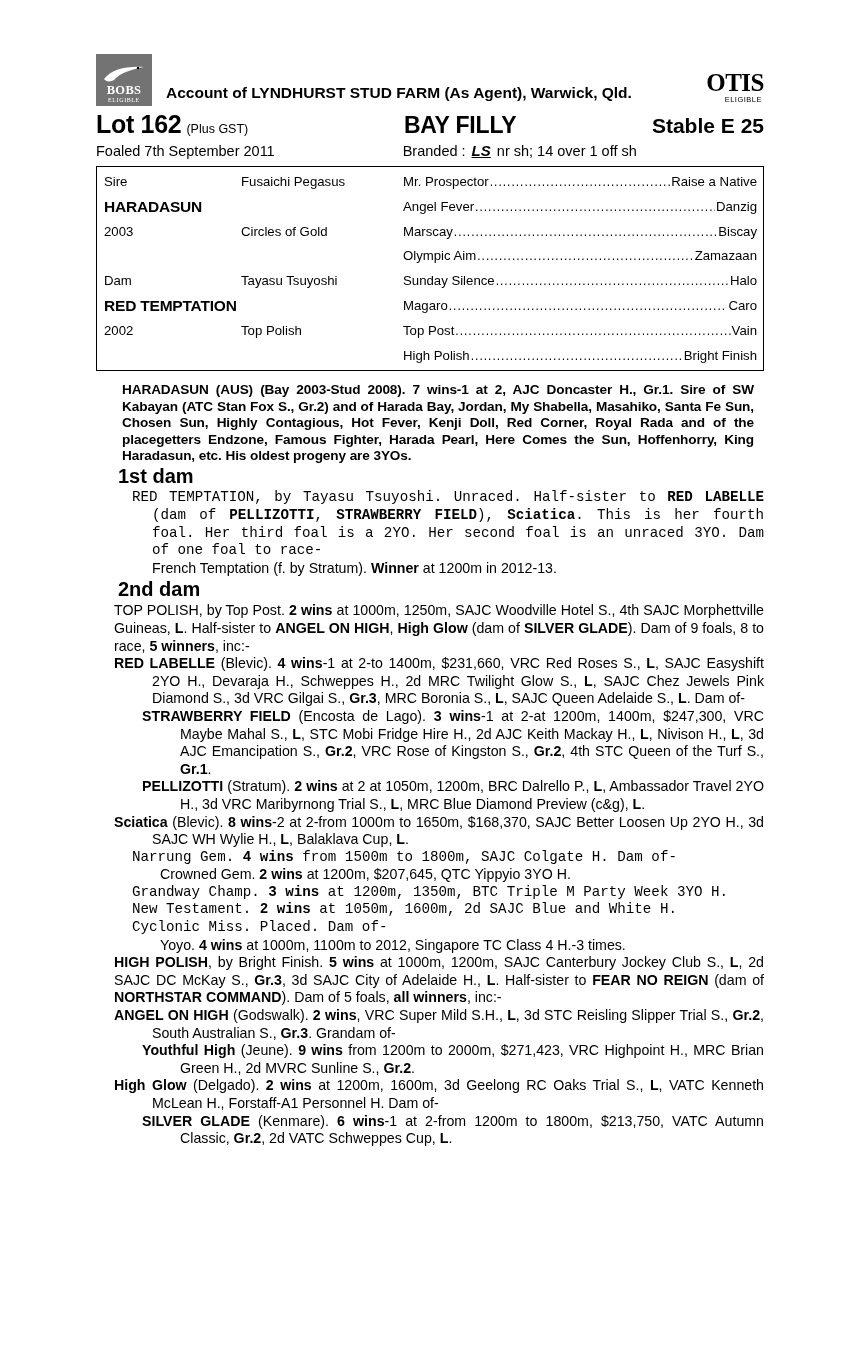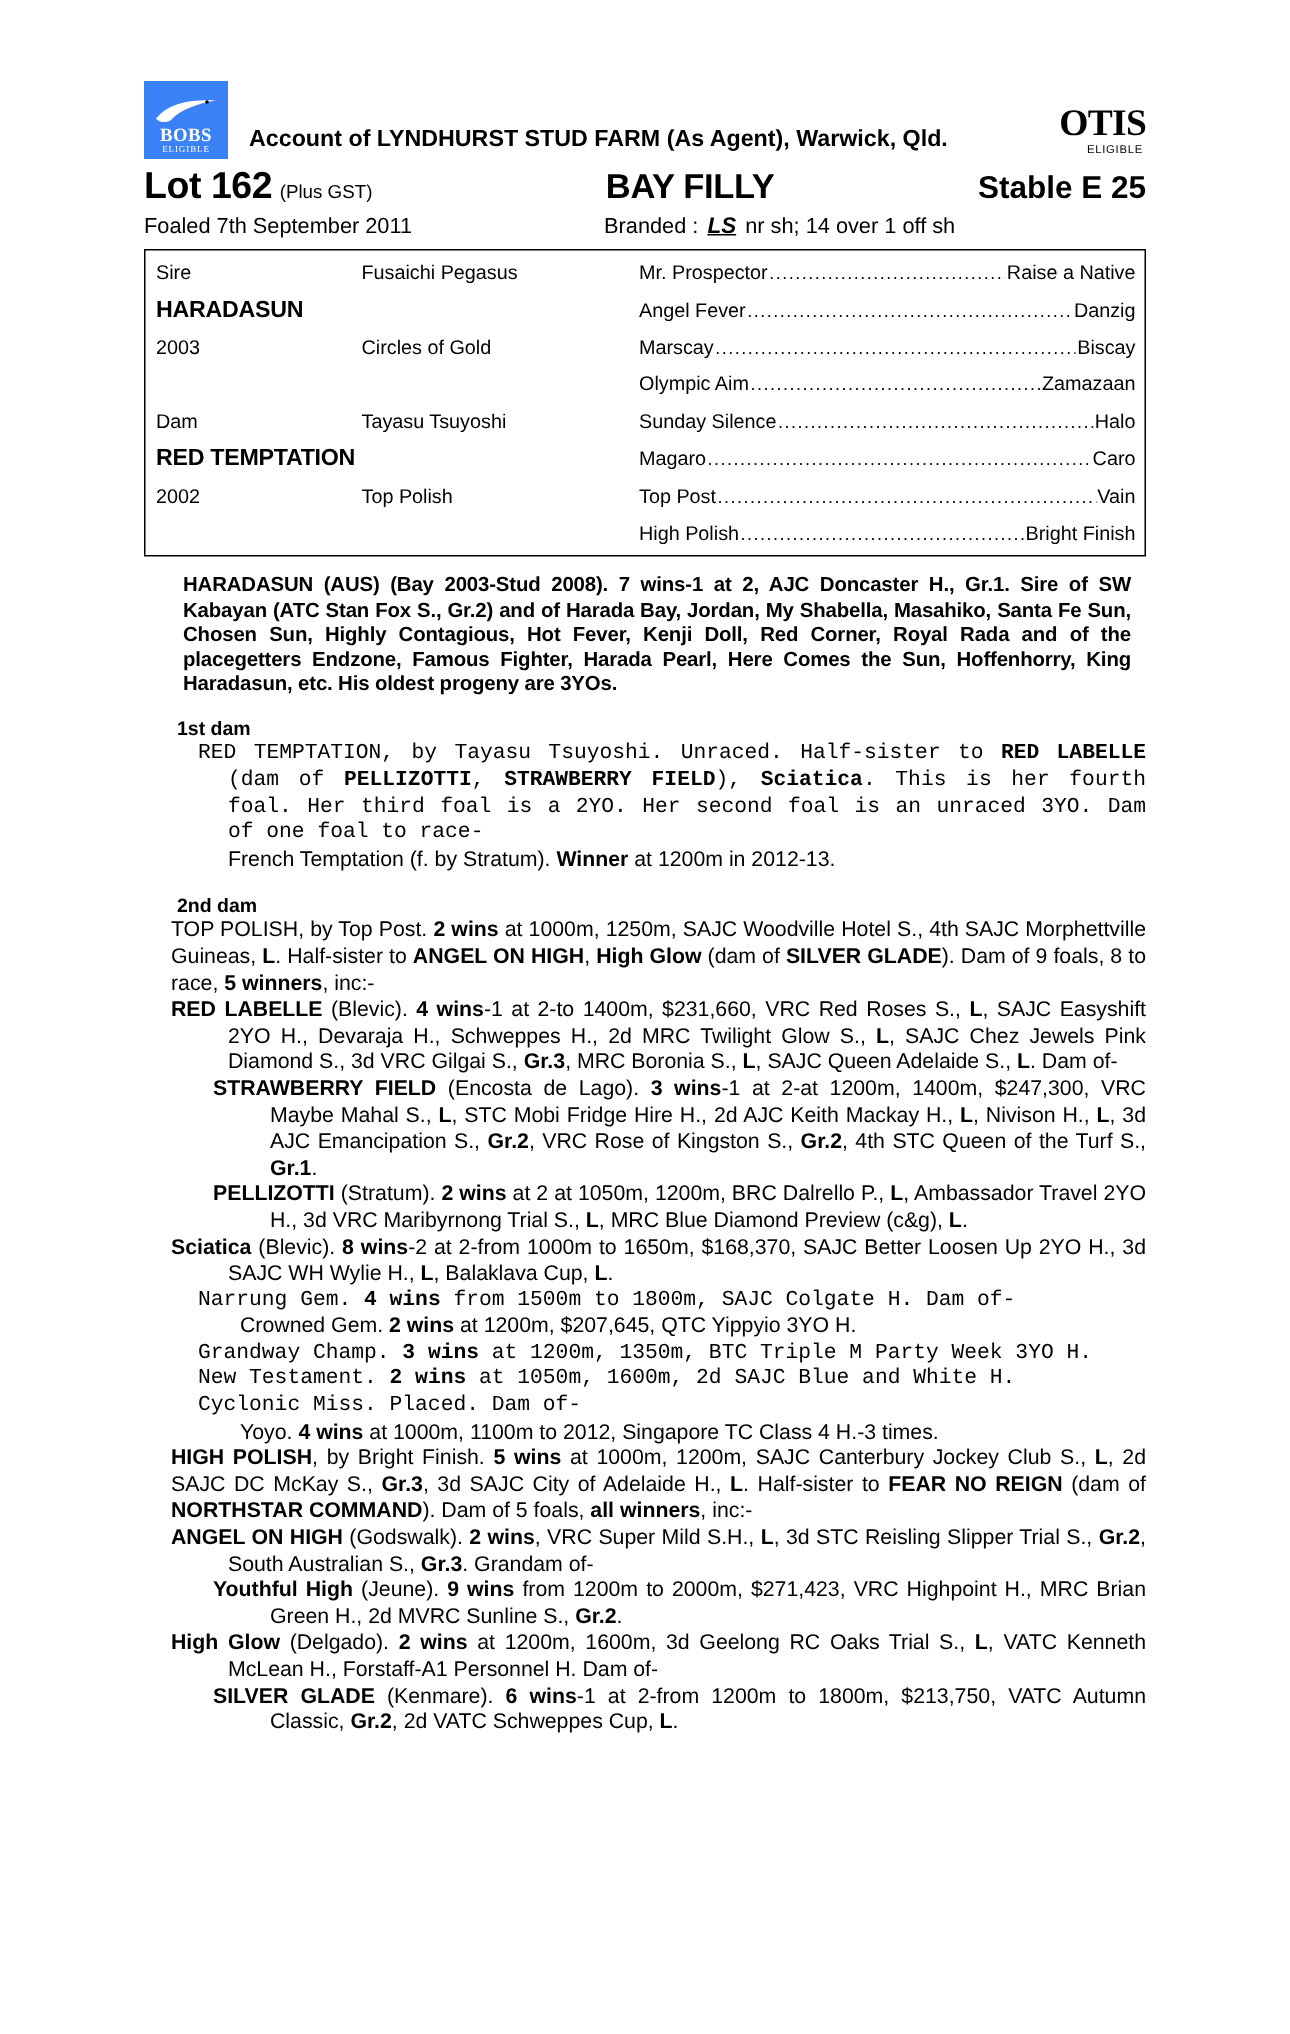--- a/index.html
+++ b/index.html
@@ -26,21 +26,21 @@
   
   .header-row {
     display: flex;
     align-items: flex-end;
     height: 62px;
     position: relative;
   }
   .bobs-logo {
     width: 56px;
     height: 52px;
-    background: #3b82f6;
+    background: #737373;
     color: #fff;
     display: flex;
     flex-direction: column;
     align-items: center;
     justify-content: flex-end;
     padding-bottom: 2px;
     flex: 0 0 auto;
   }
   .bobs-swoosh {
     width: 44px;
@@ -152,21 +152,21 @@
   .ped .c1 { padding-left: 7px; }
   .ped .c2 { padding-left: 2px; }
   .ped .c3 { padding-left: 6px; padding-right: 6px; }
   .ped-bold { font-weight: bold; font-size: 15.5px; letter-spacing: -0.2px;}
   .dots {
     display: flex;
     align-items: baseline;
     white-space: nowrap;
     overflow: hidden;
   }
-  .dots .lead { flex: 0 0 auto; margin-left: 23px; }
+  .dots .lead { flex: 0 0 auto; }
   .dots .fill {
     flex: 1 1 auto;
     overflow: hidden;
     letter-spacing: 1px;
     font-size: 12px;
     margin: 0 1px;
   }
   .dots .tail { flex: 0 0 auto; }
 
   
@@ -175,23 +175,23 @@
     font-weight: bold;
     line-height: 16.4px;
     text-align: justify;
     margin-top: 11px;
     padding: 0 10px 0 26px;
     letter-spacing: -0.1px;
   }
 
   
   .dam-head {
-    font-size: 13px;
-    font-weight: bold;
-    margin-top: 14px;
+    font-size: 20px;
+    font-weight: bold;
+    margin-top: 1px;
     margin-bottom: 1px;
     padding-left: 22px;
   }
   .blk {
     font-size: 14.2px;
     line-height: 17.6px;
     text-align: justify;
   }
   .lvl0 { padding-left: 18px;  text-indent: 0; }
   .i1 { padding-left: 56px; text-indent: -38px; }

